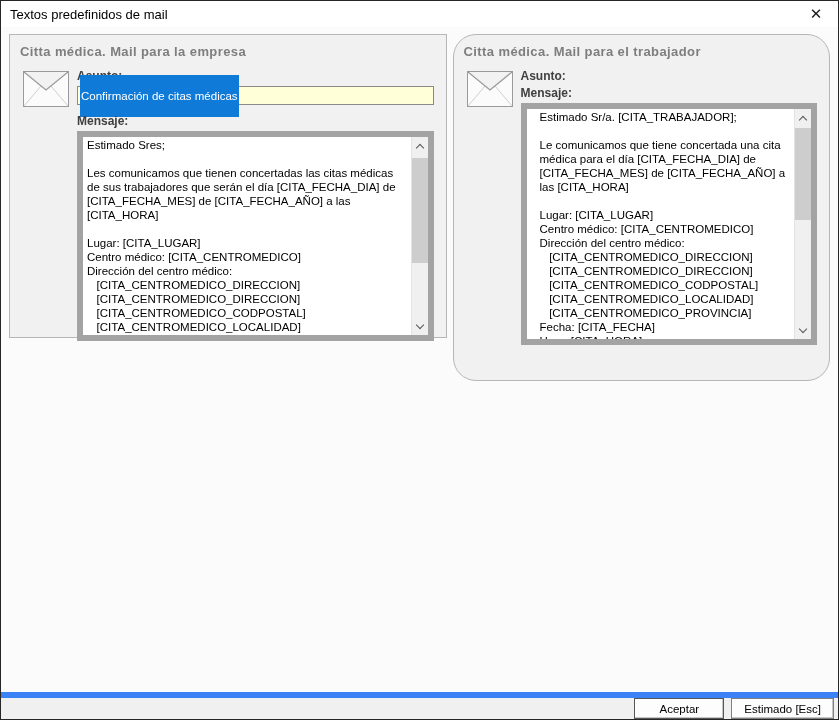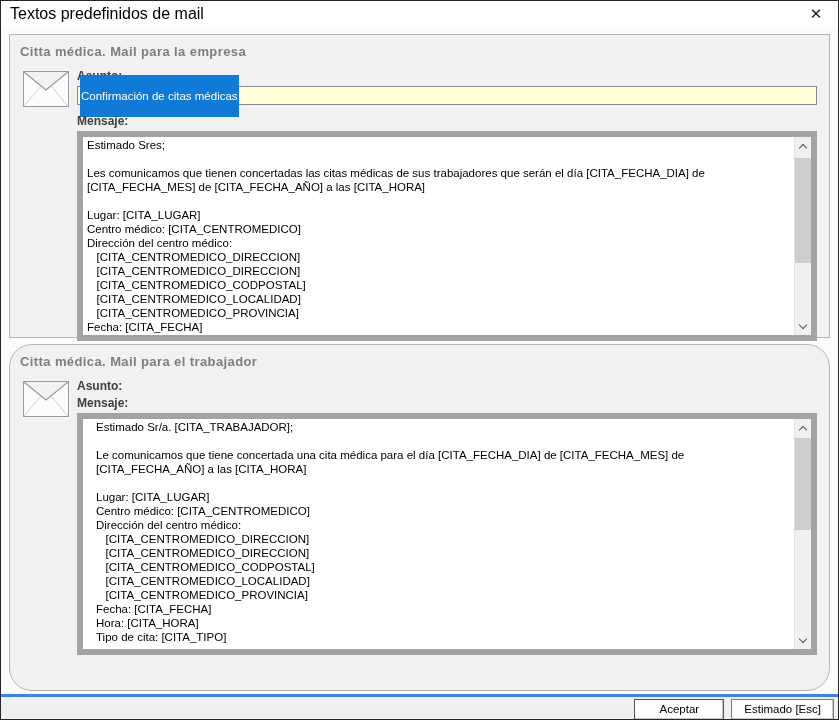--- a/index.html
+++ b/index.html
@@ -12,32 +12,32 @@
     font-family:"Liberation Sans", sans-serif;
     position:relative; overflow:hidden;
   }
   
   .titlebar {
     height:26px; flex:0 0 26px;
     background:#ffffff;
     display:flex; align-items:center;
     padding-left:9px;
   }
-  .title-text { font-size:16px; color:#000; }
+  .title-text { font-size:13px; color:#000; }
   .close-btn {
     margin-left:auto; width:44px; height:26px;
     display:flex; align-items:center; justify-content:center;
     font-size:15px; color:#1a1a1a; cursor:default;
   }
   
   .content {
     flex:1 1 auto;
     background:#fbfbfb;
     padding:7px 8px 3px 8px;
-    display:flex; flex-direction:column; gap:6px;
+    display:flex; flex-direction:row; gap:6px;
   }
   .panel {
     background:#f1f1f1;
     border:1px solid #b6b6b6;
   }
   .panel-1 { height:304px; }
   .panel-2 { height:347px;border-radius:23px; }
   .section-title {
     color:#7e7e7e; font-weight:bold; font-size:13px;
     letter-spacing:0.4px;
@@ -101,21 +101,21 @@
   .chev.up   { transform:translateY(2px) rotate(45deg); }
   .chev.down { transform:translateY(-2px) rotate(225deg); }
   .sb-track { flex:1 1 auto; position:relative; }
   .sb-thumb { position:absolute; left:0; right:0; background:#cdcdcd; }
   .thumb-1 { top:4px; height:64%; }
   .thumb-2 { top:2px; height:47%; }
   
   .button-bar {
     height:27px; flex:0 0 27px;
     background:#f0f0f0;
-    border-top:3px solid #3b82f6;
+    border-top:6px solid #3b82f6;
     display:flex; align-items:center; justify-content:flex-end;
     gap:7px; padding-right:4px;
   }
   .btn {
     height:21px; min-width:90px;
     background:#fdfdfd;
     border:1px solid #7f7f7f;
     box-shadow:inset -1px -1px 0 rgba(0,0,0,0.22), inset 1px 1px 0 #ffffff;
     font-family:"Liberation Sans", sans-serif;
     font-size:11.5px; color:#000;

